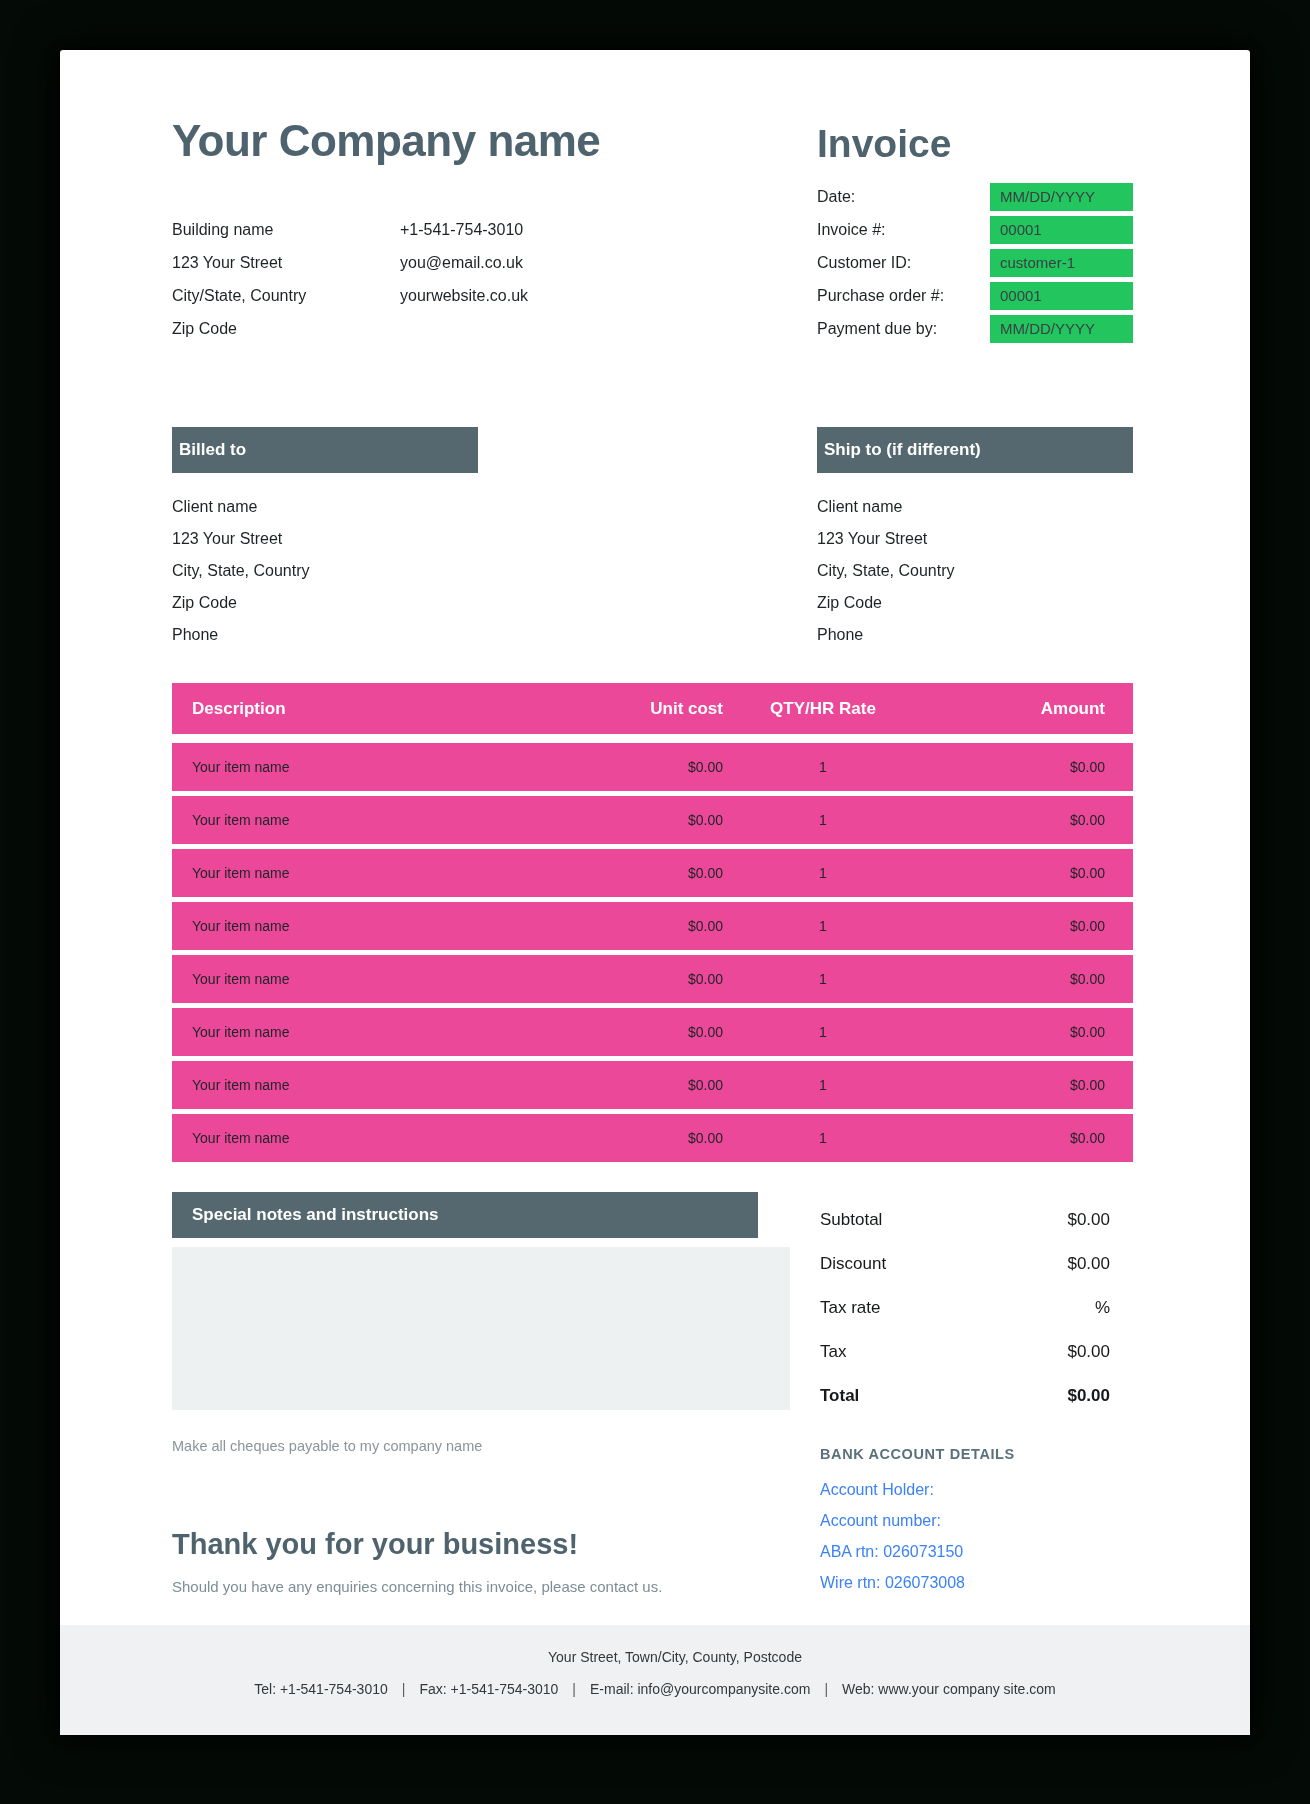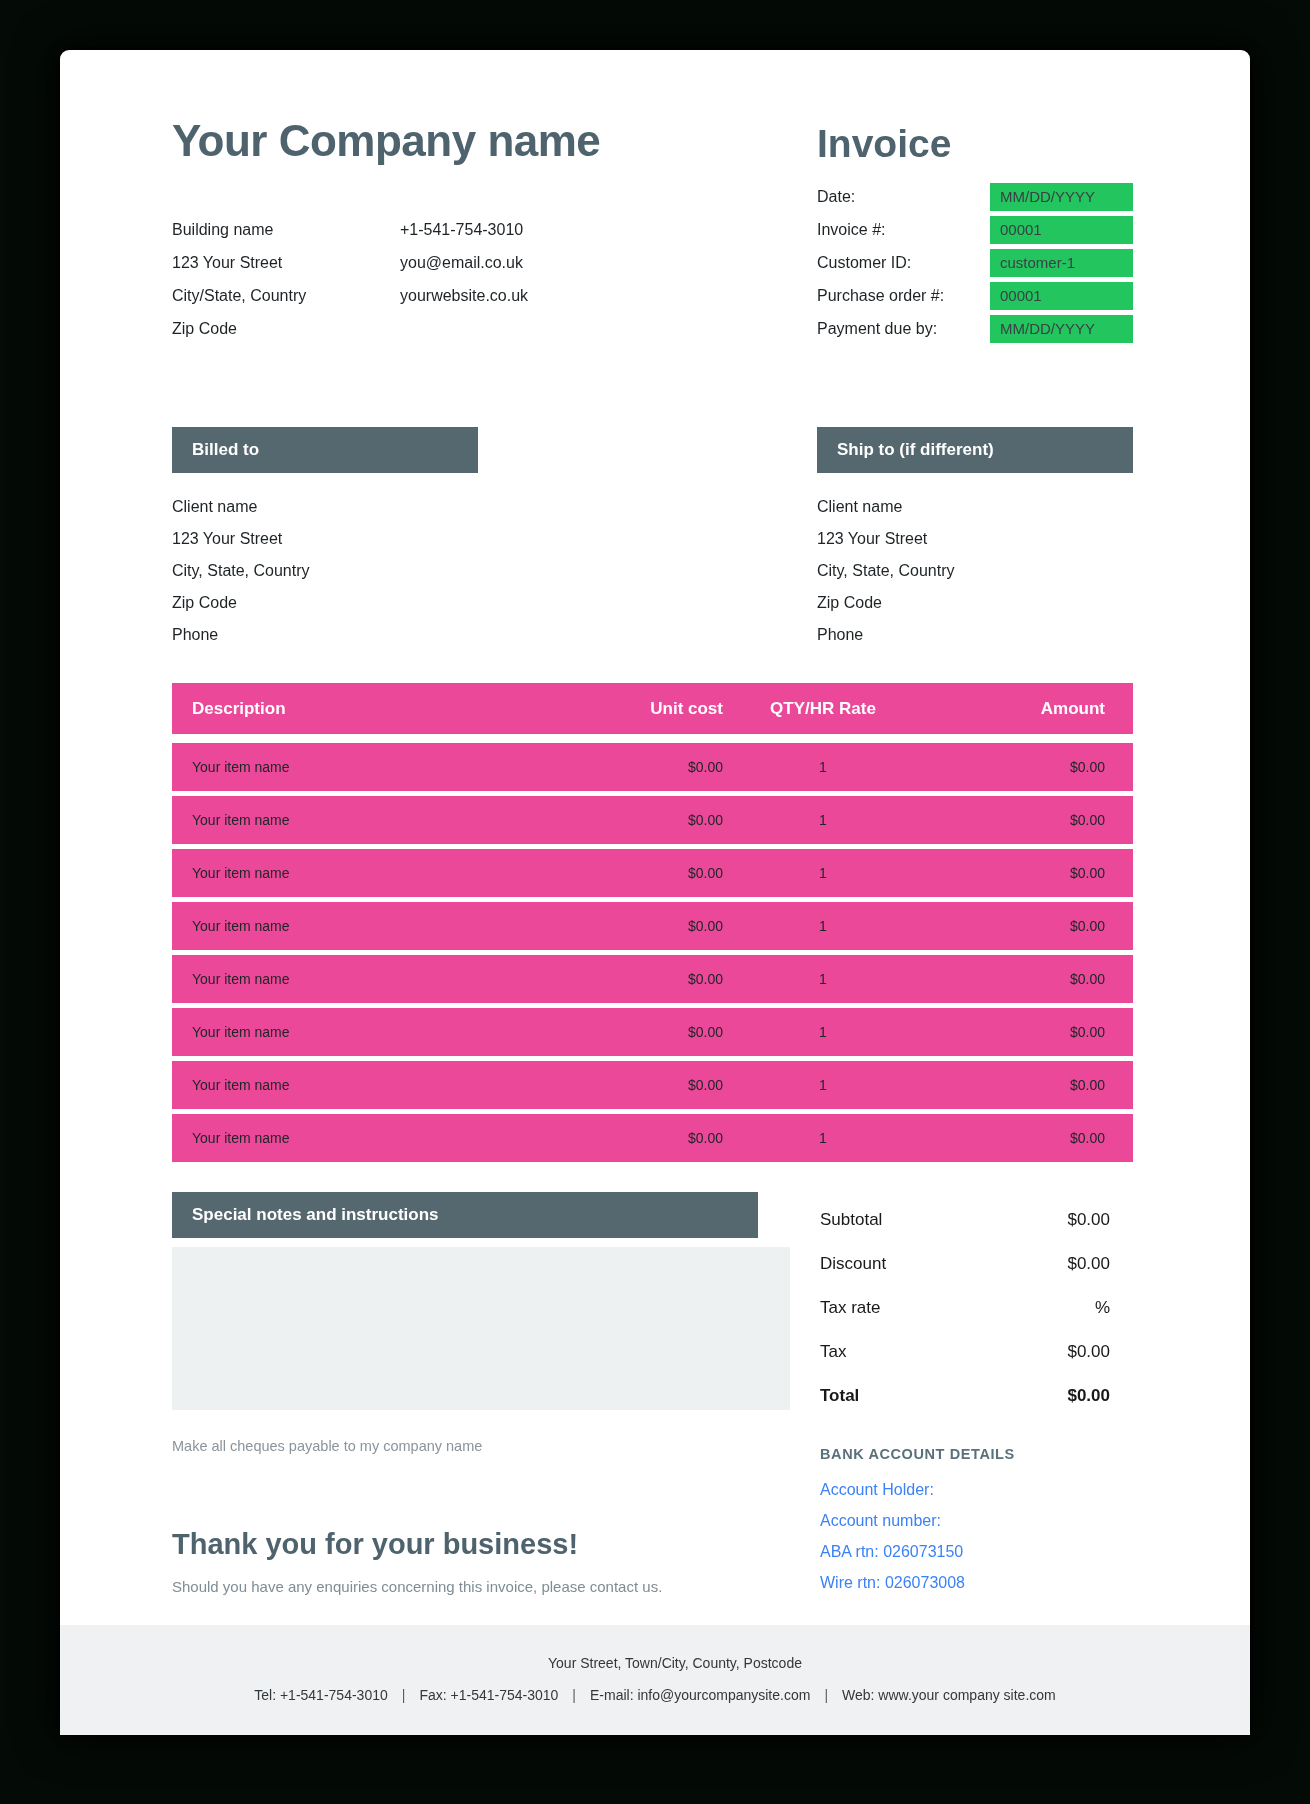--- a/index.html
+++ b/index.html
@@ -7,21 +7,21 @@
   body {
     background:#040a06;
     font-family:"Liberation Sans", sans-serif;
     overflow:hidden;
     position:relative;
   }
   .page {
     position:absolute; left:60px; top:50px;
     width:1190px; height:1685px;
     background:#ffffff;
-    border-radius:9px;
+    border-radius:3px;
     box-shadow:0 0 45px rgba(0,0,0,0.85), 0 0 12px rgba(0,0,0,0.9);
   }
   .company-name {
     position:absolute; left:112px; top:66px;
     font-size:44px; font-weight:bold; color:#4e636d; letter-spacing:-0.5px;
   }
   .invoice-title {
     position:absolute; left:757px; top:72px;
     font-size:39px; font-weight:bold; color:#4e636d;
   }
@@ -35,21 +35,21 @@
   .meta-value {
     width:143px; height:28px; background:#22c55e;
     display:flex; align-items:center; padding-left:10px;
     font-size:15px; color:#3a4145;
   }
 
   .section-bar {
     position:absolute; top:377px; height:46px;
     background:#55686f; color:#ffffff;
     font-size:17px; font-weight:bold;
-    display:flex; align-items:center; padding-left:20px;
+    display:flex; align-items:center; padding-left:7px;
   }
   .bar-billed { left:112px; width:306px; }
   .bar-ship   { left:757px; width:316px; }
   .party-lines { position:absolute; top:441px; font-size:16px; line-height:32px; color:#1e2326; }
   .party-billed { left:112px; }
   .party-ship   { left:757px; }
 
   .items { position:absolute; left:112px; top:633px; width:961px; }
   .items-grid { display:grid; grid-template-columns:1fr 180px 200px 210px; align-items:center; }
   .items-head {
@@ -95,21 +95,21 @@
   .bank-line { font-size:16px; line-height:31px; color:#3b82f6; }
 
   .closing { position:absolute; left:112px; top:1478px; }
   .closing-headline { font-size:29px; font-weight:bold; color:#4e636d; }
   .closing-note { margin-top:17px; font-size:15px; color:#7e8d95; }
 
   .footer {
     position:absolute; left:0; bottom:0; width:100%; height:110px;
     background:#eff1f2; text-align:center; color:#33383c;
   }
-  .footer-address { margin-top:30px; font-size:14px;padding-left:40px; }
+  .footer-address { margin-top:24px; font-size:14px;padding-left:40px; }
   .footer-contacts { margin-top:16px; font-size:14px; }
   .footer-seg { white-space:nowrap; }
   .footer-seg + .footer-seg::before { content:"|"; margin:0 14px; color:#5a5f63; }
 </style>
 </head>
 <body>
 
 <div class="page">
 
   <div class="company-name">Your Company name</div>

